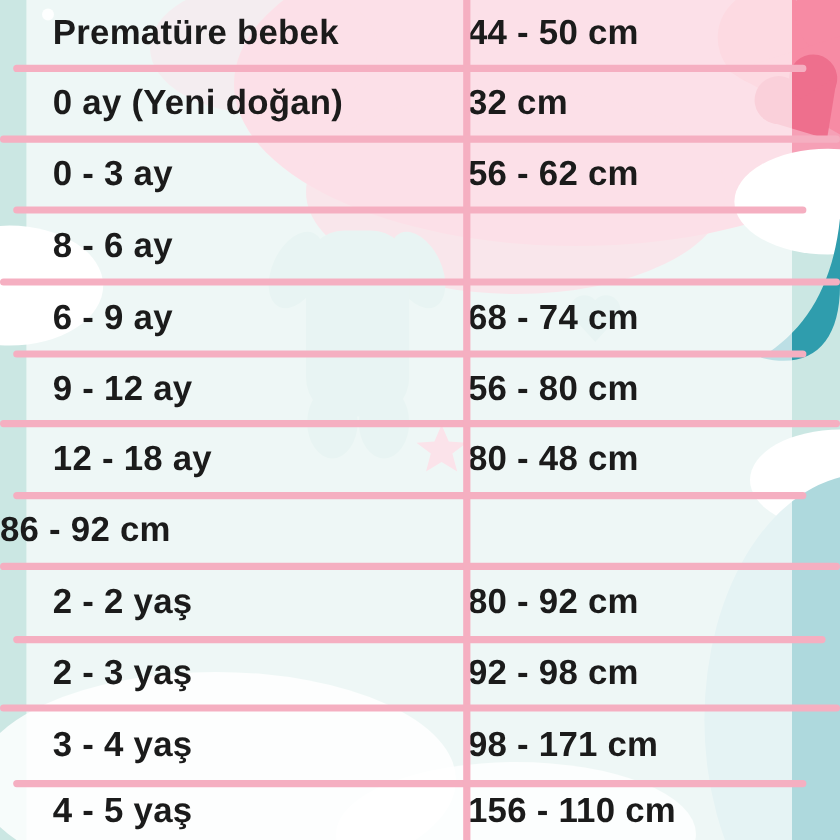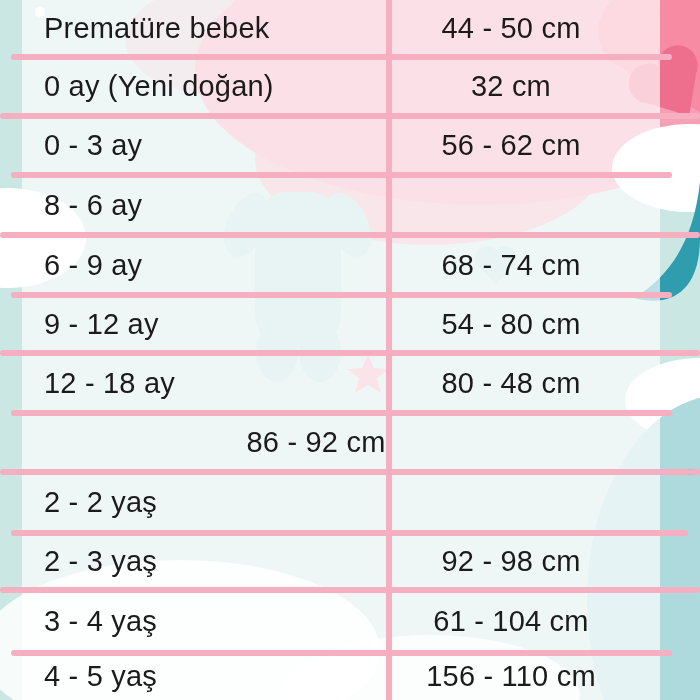--- a/index.html
+++ b/index.html
@@ -34,20 +34,21 @@
     z-index: 1;
   }
 
   
   .size-table {
     position: absolute;
     inset: 0;
     z-index: 2;
     display: grid;
     grid-template-rows: 57px 59px 59px 60px 60px 58px 60px 59px 61px 57px 63px 47px;
+    font-weight: bold;
   }
   .row {
     position: relative;
     display: flex;
     align-items: center;
   }
   .row::after {                 
     content: "";
     position: absolute;
     bottom: -3px;
@@ -72,21 +73,21 @@
   .cell.age {
     width: 390px;
     padding-left: 44px;
     box-sizing: border-box;
     text-align: left;
   }
   .cell.size {
     flex: 1;
     padding-right: 68px;
     box-sizing: border-box;
-    text-align: center;
+    text-align: left;
   }
 
   
   .v-divider {
     position: absolute;
     top: 0;
     bottom: 0;
     left: 386px;
     width: 6px;
     background: #f5afc1;
@@ -171,37 +172,38 @@
   </div>
   <div class="row">
     <div class="cell age">8 - 6 ay</div>
   </div>
   <div class="row">
     <div class="cell age">6 - 9 ay</div>
     <div class="cell size">68 - 74 cm</div>
   </div>
   <div class="row">
     <div class="cell age">9 - 12 ay</div>
-    <div class="cell size">54 - 80 cm</div>
+    <div class="cell size">56 - 80 cm</div>
   </div>
   <div class="row">
     <div class="cell age">12 - 18 ay</div>
     <div class="cell size">80 - 48 cm</div>
   </div>
   <div class="row">
     <div class="cell size">86 - 92 cm</div>
   </div>
   <div class="row">
     <div class="cell age">2 - 2 yaş</div>
+    <div class="cell size">80 - 92 cm</div>
   </div>
   <div class="row">
     <div class="cell age">2 - 3 yaş</div>
     <div class="cell size">92 - 98 cm</div>
   </div>
   <div class="row">
     <div class="cell age">3 - 4 yaş</div>
-    <div class="cell size">61 - 104 cm</div>
+    <div class="cell size">98 - 171 cm</div>
   </div>
   <div class="row">
     <div class="cell age">4 - 5 yaş</div>
     <div class="cell size">156 - 110 cm</div>
   </div>
 </div>
 
 </body></html>

